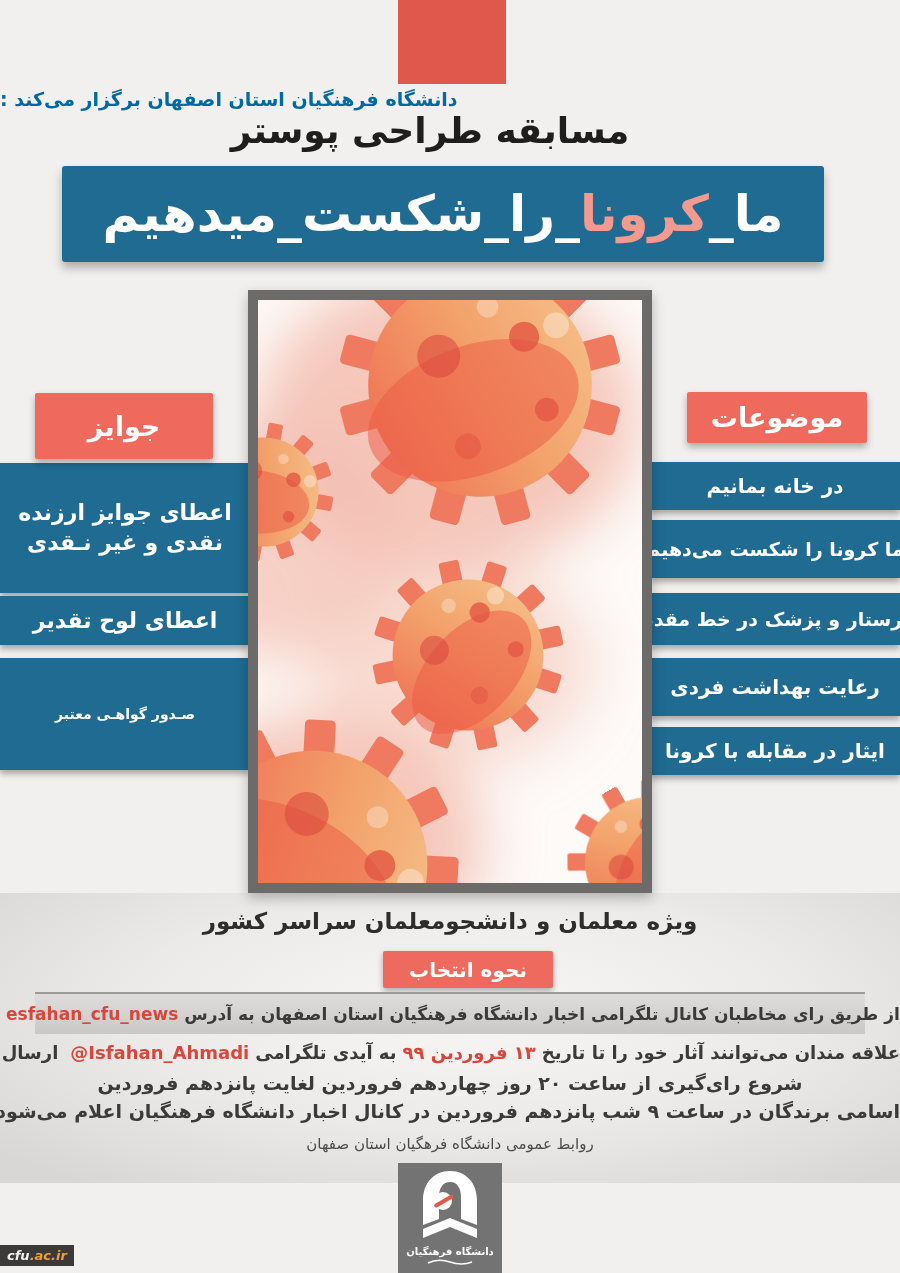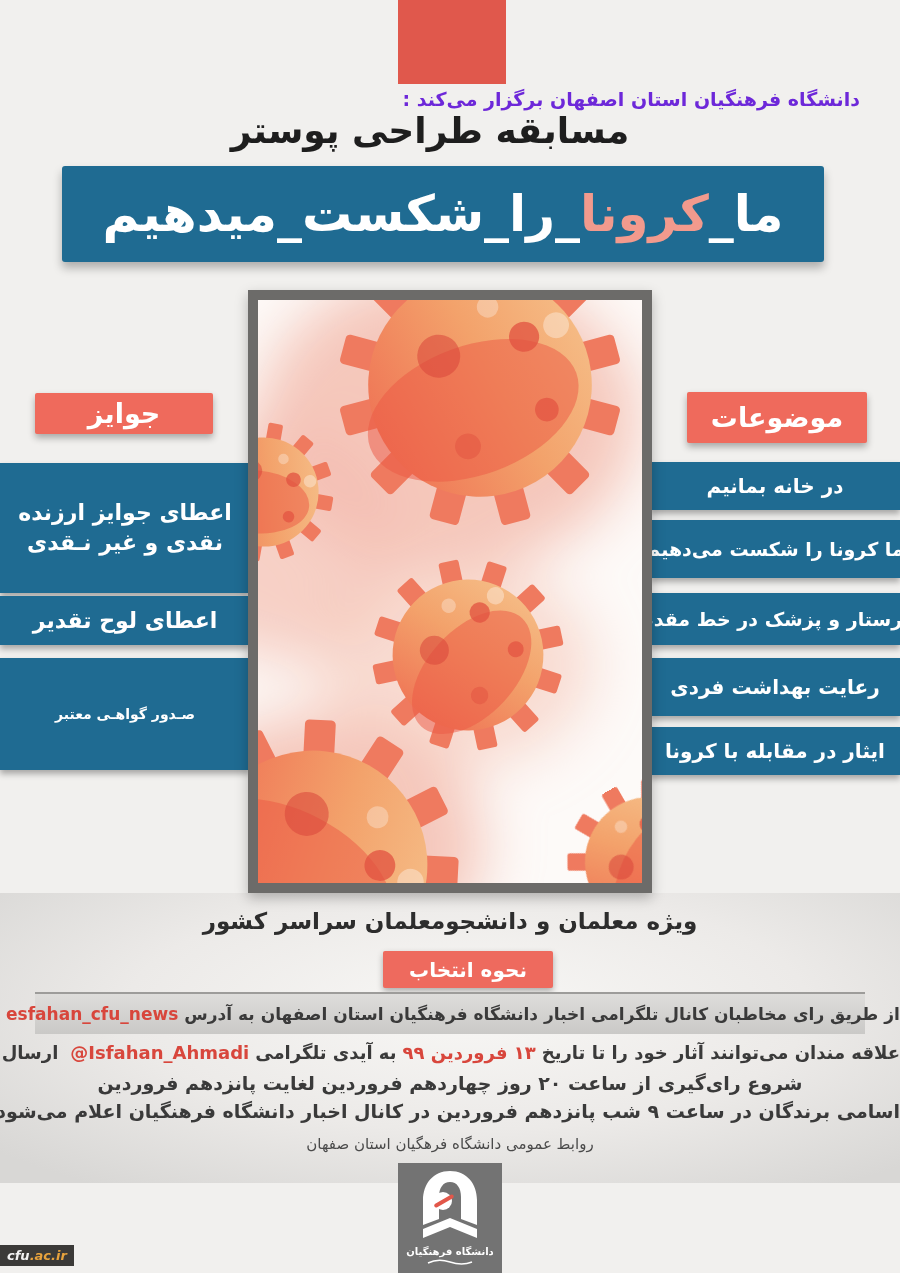--- a/index.html
+++ b/index.html
@@ -7,22 +7,22 @@
     position:relative; width:900px; height:1273px; overflow:hidden;
     background:#f1f0ee;
     font-family:"DejaVu Sans", sans-serif;
   }
   .band{
     position:absolute; left:0; top:893px; width:900px; height:290px;
     background:radial-gradient(ellipse 620px 220px at 52% 40%, #f8f7f5 0%, #eceae8 55%, #d8d7d5 100%);
   }
   .top-square{position:absolute; left:398px; top:0; width:108px; height:84px; background:#e0584c;}
   .org-line{
-    position:absolute; top:88px; left:0; width:860px; text-align:right;
-    font-size:19px; font-weight:bold; color:#6d28d9; direction:rtl;
+    position:absolute; top:88px; left:0; width:860px; text-align:left;
+    font-size:19px; font-weight:bold; color:#0369a1; direction:rtl;
   }
   .main-title{
     position:absolute; top:110px; left:0; width:860px; text-align:center;
     font-size:36px; font-weight:bold; color:#1e1e1e; direction:rtl;
   }
   .banner{
     position:absolute; left:62px; top:166px; width:762px; height:96px;
     background:#1f6b92; border-radius:3px;
     box-shadow:0 6px 10px rgba(0,0,0,0.28);
     display:flex; align-items:center; justify-content:center;
@@ -35,21 +35,21 @@
     box-sizing:border-box; border:10px solid #6c6b69; background:#fdf8f6;
     box-shadow:0 5px 12px rgba(0,0,0,0.25); z-index:5;
   }
   .frame svg{display:block; width:100%; height:100%;}
   .col-header{
     position:absolute; background:#ef6a5c; color:#fff; z-index:2;
     display:flex; align-items:center; justify-content:center;
     font-size:27px; font-weight:bold; direction:rtl;
     box-shadow:0 4px 7px rgba(0,0,0,0.3); border-radius:2px;
   }
-  .ch-left{left:35px; top:393px; width:178px; height:41px;}
+  .ch-left{left:35px; top:393px; width:178px; height:66px;}
   .ch-right{left:687px; top:392px; width:180px; height:51px;}
   .bluebox{
     position:absolute; width:250px; background:#1f6b92; color:#fff; z-index:1;
     display:flex; align-items:center; justify-content:center; text-align:center;
     font-weight:bold; direction:rtl;
     box-shadow:0 4px 6px rgba(0,0,0,0.3);
   }
   .p1{left:0; top:463px; height:130px; font-size:22px; line-height:30px; padding:8px 8px; box-sizing:border-box;}
   .p2{left:0; top:596px; height:49px; font-size:22px;}
   .p3{left:0; top:658px; height:112px; font-size:14px;}

